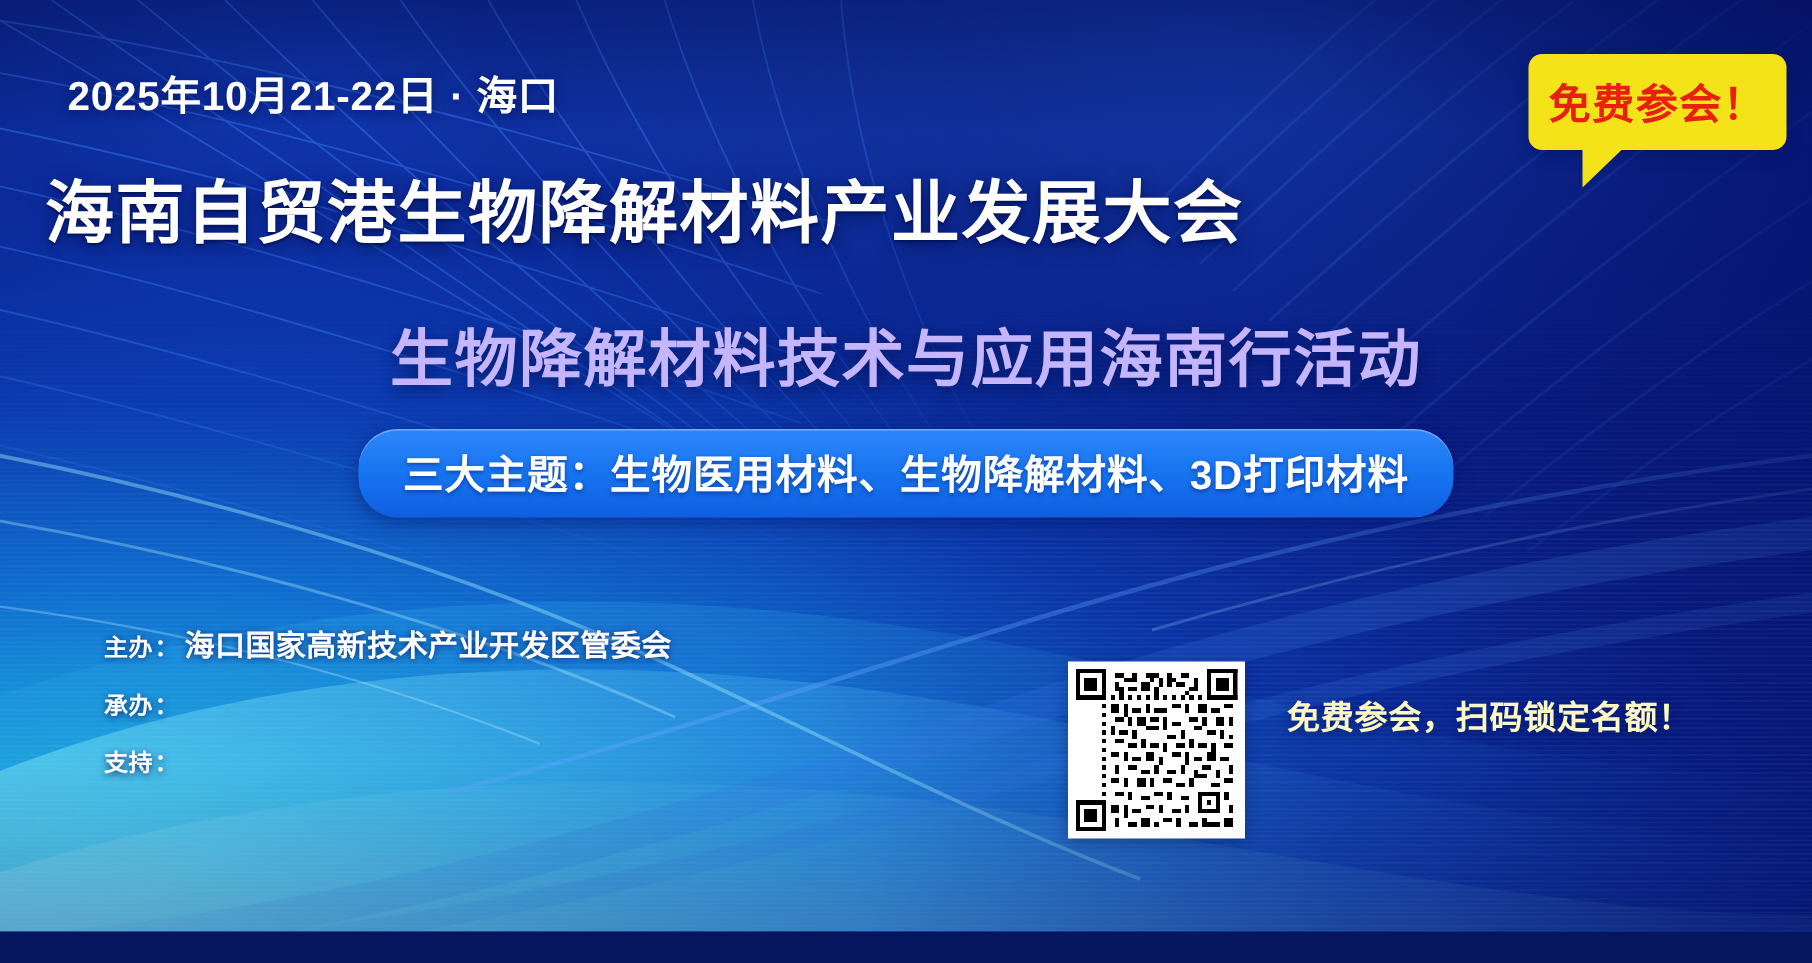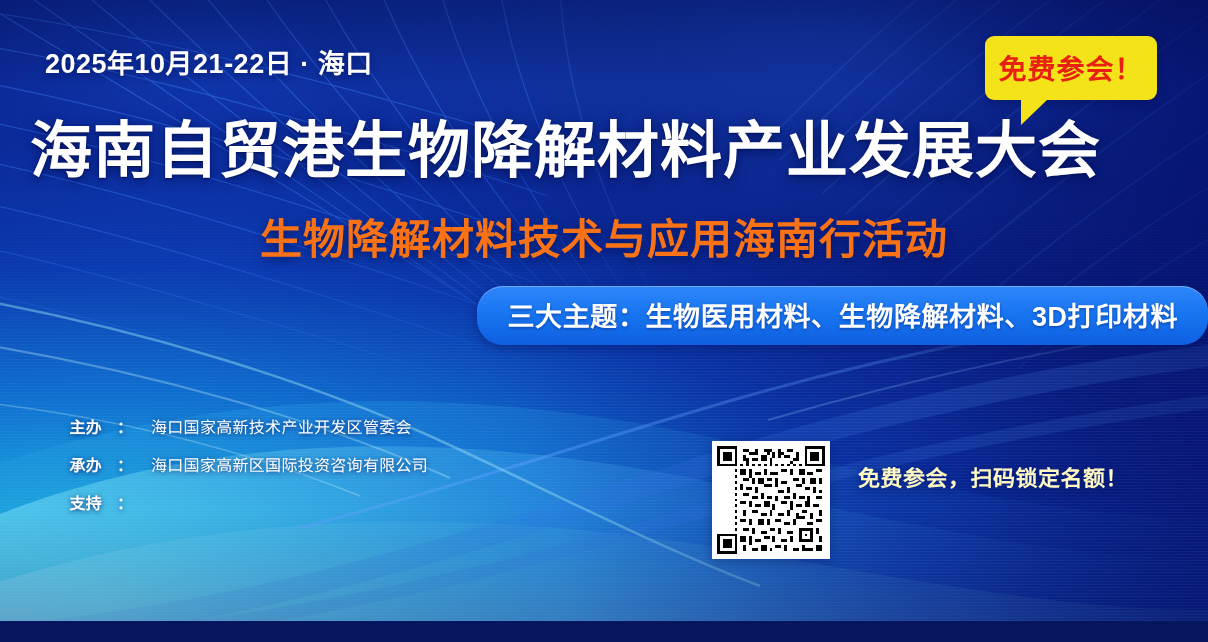--- a/index.html
+++ b/index.html
@@ -62,51 +62,51 @@
   .date-line{
     position:absolute;left:45px;top:42px;
     font-size:27px;font-weight:bold;color:#ffffff;
     letter-spacing:.5px;
     text-shadow:0 2px 7px rgba(4,18,92,.75);
     white-space:nowrap;
   }
 
   .main-title{
     position:absolute;left:30px;top:118px;width:1148px;
-    font-size:62px;font-weight:bold;color:#ffffff;
+    font-size:46px;font-weight:bold;color:#ffffff;
     letter-spacing:1px;line-height:1.05;white-space:nowrap;
     text-shadow:0 3px 12px rgba(3,16,86,.8), 0 1px 2px rgba(3,16,86,.9);
   }
 
   .sub-title{
     position:absolute;left:0;top:205px;width:1208px;
     text-align:center;
-    font-size:42px;font-weight:bold;color:#f97316;
+    font-size:42px;font-weight:bold;color:#c4b5fd;
     letter-spacing:1px;white-space:nowrap;
     text-shadow:0 3px 10px rgba(3,16,86,.75);
   }
 
   .themes-wrap{
     position:absolute;left:0;top:286px;width:1208px;
-    display:flex;justify-content:flex-end;
+    display:flex;justify-content:center;
   }
   .themes-pill{
     display:inline-block;
     padding:9px 30px 11px;
     border-radius:26px;
     background:linear-gradient(180deg,#2f86fb 0%,#1775f0 48%,#0f5fe0 100%);
     box-shadow:0 3px 12px rgba(3,20,100,.5), inset 0 1px 0 rgba(255,255,255,.32);
     font-size:27px;font-weight:bold;color:#ffffff;
     letter-spacing:.6px;white-space:nowrap;
     text-shadow:0 1px 3px rgba(4,30,120,.55);
   }
 
   
   .badge{
-    position:absolute;left:985px;top:36px;
+    position:absolute;left:1019px;top:36px;
     width:172px;
     border-radius:15px;
   }
   .badge-body{
     background:#f5e31a;
     border-radius:9px;
     padding:11px 0 13px;
     text-align:center;
     font-size:28px;font-weight:bold;color:#e8200f;
     letter-spacing:1px;white-space:nowrap;
@@ -118,34 +118,34 @@
     border-left:26px solid #f5e31a;
     border-right:34px solid transparent;
     border-bottom:25px solid transparent;
   }
 
   
   .orgs{
     position:absolute;left:40px;top:414px;
     display:flex;flex-direction:column;gap:14px;
   }
-  .org-row{display:flex;align-items:baseline;gap:14px;}
+  .org-row{display:flex;align-items:baseline;}
   .org-label{
     width:62px;text-align:right;flex:none;
     font-size:16px;font-weight:bold;color:#ffffff;
     letter-spacing:.3px;white-space:nowrap;
     text-shadow:0 1px 5px rgba(4,20,96,.8);
   }
   .org-colon{
     flex:none;font-size:16px;font-weight:bold;color:#ffffff;
     padding:0 4px 0 1px;
     text-shadow:0 1px 5px rgba(4,20,96,.8);
   }
   .org-text{
-    font-size:16px;font-weight:normal;color:#ffffff;
+    font-size:20px;font-weight:bold;color:#ffffff;
     letter-spacing:.3px;white-space:nowrap;
     text-shadow:0 1px 5px rgba(4,20,96,.8);
   }
 
   
   .qr-box{
     position:absolute;left:712px;top:441px;
     width:118px;height:118px;
     background:#ffffff;padding:5px;
     box-shadow:0 2px 10px rgba(2,12,70,.35);
@@ -276,21 +276,20 @@
 
     <div class="orgs">
       <div class="org-row">
         <span class="org-label">主办</span>
         <span class="org-colon">：</span>
         <span class="org-text">海口国家高新技术产业开发区管委会</span>
       </div>
       <div class="org-row">
         <span class="org-label">承办</span>
         <span class="org-colon">：</span>
-        <span class="org-text">海口国家高新区国际投资咨询有限公司</span>
       </div>
       <div class="org-row">
         <span class="org-label">支持</span>
         <span class="org-colon">：</span>
       </div>
     </div>
 
     <div class="qr-box">
       <svg viewBox="0 0 37 37" shape-rendering="crispEdges">
         <rect width="37" height="37" fill="#ffffff"></rect>

